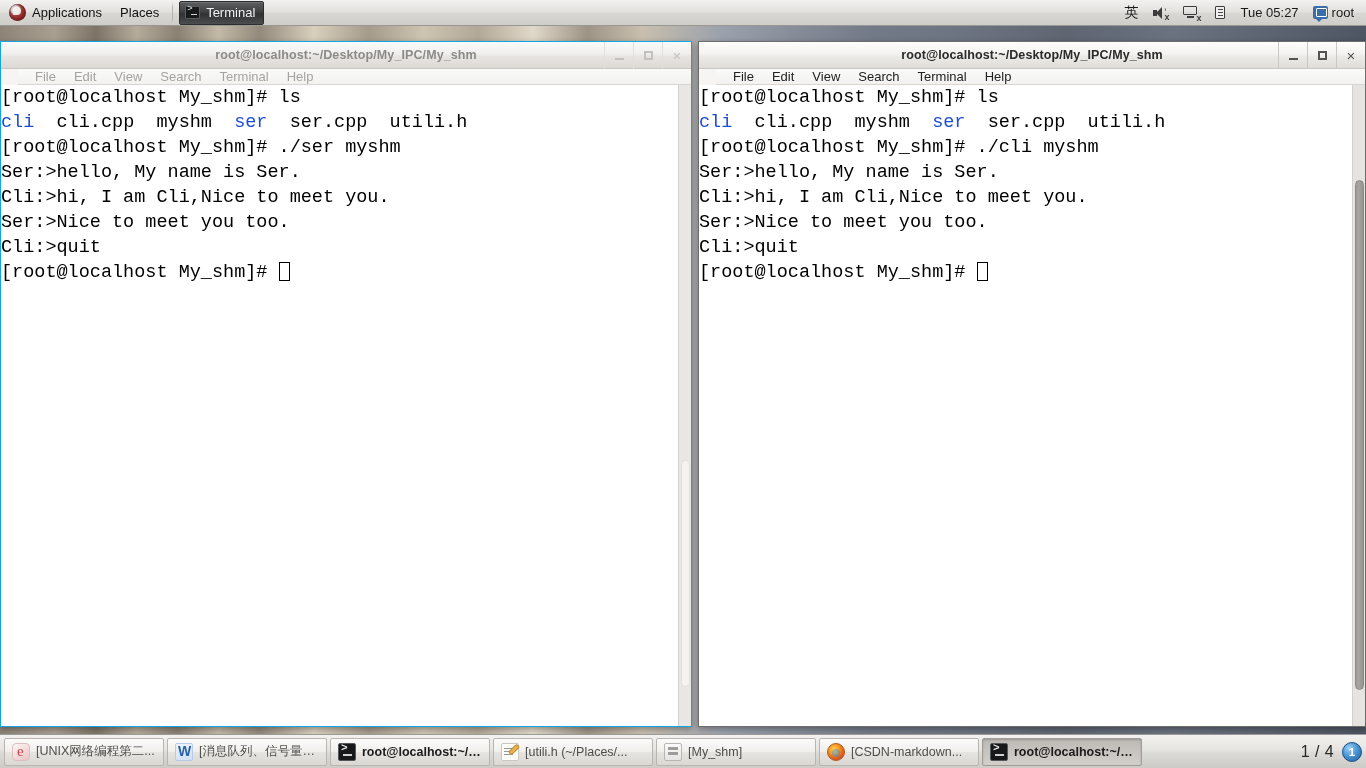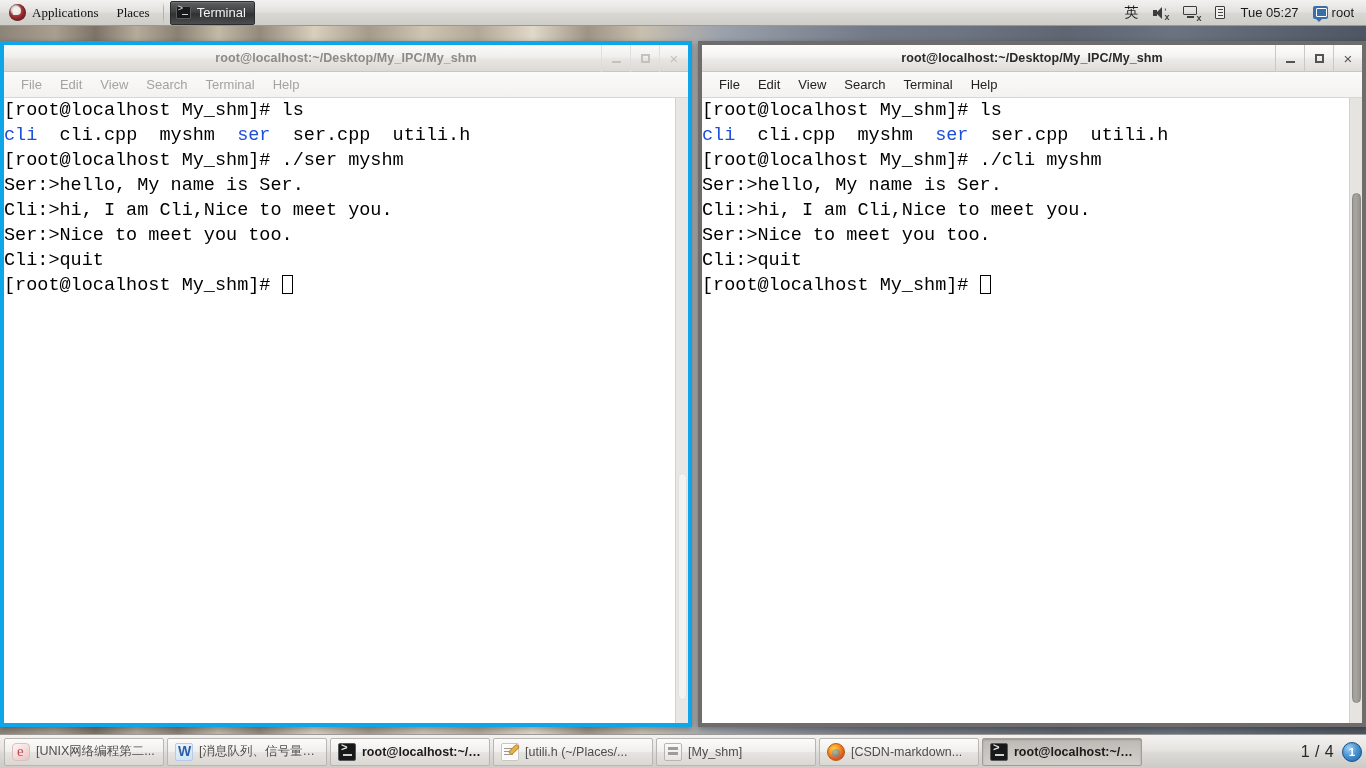--- a/index.html
+++ b/index.html
@@ -33,21 +33,20 @@
     background: linear-gradient(180deg, #f2f1f0 0%, #e3e1de 48%, #dad8d4 52%, #cfcdc8 100%);
     border-bottom: 1px solid #9a9894;
     display: flex; align-items: center;
     font-size: 13px; color: #111;
     z-index: 40;
   }
   .panel-menu {
     display: flex; align-items: center; gap: 6px;
     padding: 0 9px; height: 24px; line-height: 24px;
     cursor: default;
-    font-family: Liberation Serif, serif;
   }
   .fedora-logo {
     width: 17px; height: 17px; border-radius: 50%;
     background: radial-gradient(circle at 38% 34%, #ffffff 0%, #f3f1ef 12%, #d8d5d2 26%, #a04040 38%, #8e2727 58%, #5e1717 100%);
     box-shadow: inset 0 0 2px rgba(0,0,0,.55);
     position: relative;
   }
   .fedora-logo::after {
     content: ""; position: absolute; left: 4px; top: 3px;
     width: 8px; height: 8px; border-radius: 50% 50% 50% 0;
@@ -141,21 +140,21 @@
     content: ""; position: absolute; left: 2px; bottom: -3px;
     width: 0; height: 0;
     border-left: 4px solid transparent; border-right: 4px solid transparent;
     border-top: 4px solid #3a6ea8;
   }
 
   
   .win {
     position: absolute;
     background: #f6f5f4;
-    border: 4px solid #0ea5e9;
+    border: 1px solid #0ea5e9;
     box-shadow: 0 2px 6px rgba(0,0,0,0.35);
     display: flex; flex-direction: column;
     z-index: 10;
   }
   .win.active { z-index: 20; border-color: #6f6d6b; }
   .titlebar {
     height: 27px; flex: none;
     display: flex; align-items: center; justify-content: center;
     position: relative;
     background: linear-gradient(180deg, #fbfbfa 0%, #f0efed 45%, #e7e5e2 55%, #ddd9d5 100%);
@@ -179,24 +178,25 @@
     font-size: 13px; color: #c3c0bd;
     border-left: 1px solid #e2dfdb;
     cursor: default;
   }
   .win.active .wbtn { color: #55534f; border-left: 1px solid #cbc8c4; }
   .wbtn .min-g { display:block; width: 9px; height: 2px; background: currentColor; margin-top: 7px; }
   .wbtn .max-g { display:block; width: 9px; height: 9px; border: 2px solid currentColor; }
   .wbtn .cls-g { display:block; font-size: 15px; line-height: 15px; font-weight: 300; }
 
   .menubar {
-    height: 26px; flex: none; display: flex; align-items: center;
+    height: 16px; flex: none; display: flex; align-items: center;
     padding-left: 8px; gap: 0;
     background: linear-gradient(180deg, #fafaf9 0%, #f3f2f0 100%);
     border-bottom: 1px solid #d9d6d2;
+    margin-left: 17px;
   }
   .menuitem {
     font-size: 13px; color: #a5a3a0; padding: 3px 9px; cursor: default;
     border-radius: 2px;
   }
   .win.active .menuitem { color: #222; }
 
   .term-area {
     flex: 1; display: flex; min-height: 0;
     background: #ffffff;

